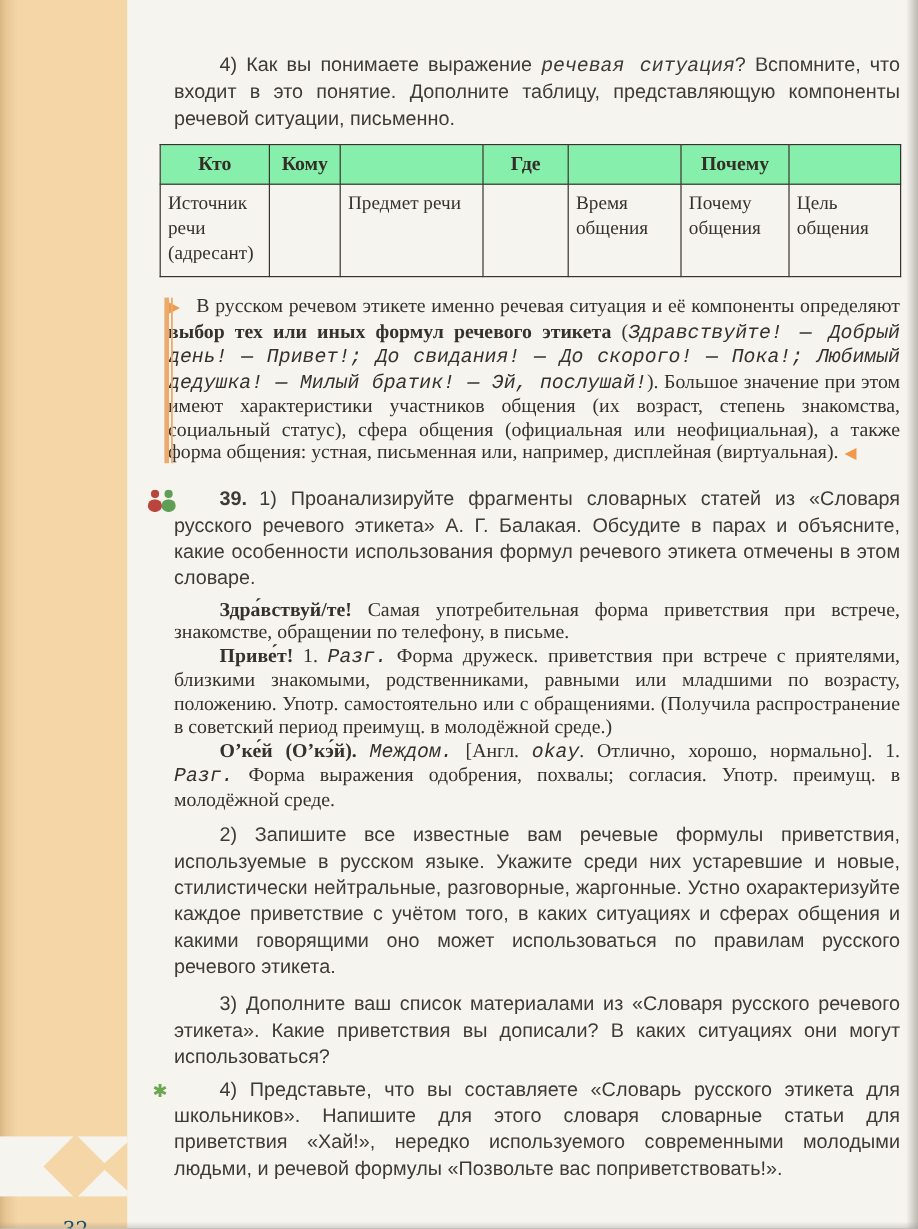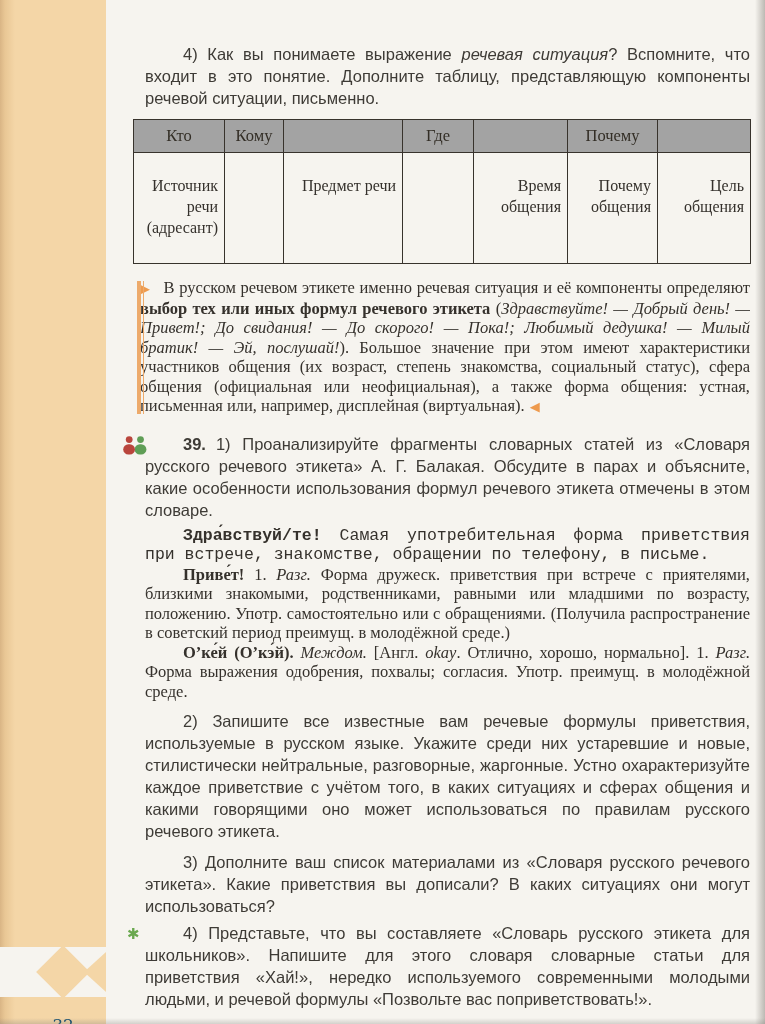--- a/index.html
+++ b/index.html
@@ -28,42 +28,42 @@
   .edge-bottom{position:absolute;left:0;bottom:0;width:100%;height:6px;
     background:linear-gradient(to bottom,rgba(130,126,119,0),rgba(130,126,119,0.3));}
 
   .content{position:absolute;left:133px;top:0;width:617px;padding-top:40px;}
   p{margin:0;}
   .ex{font-size:16.5px;line-height:22px;text-align:justify;margin-left:12px;text-indent:38px;}
   .serif{font-family:"Liberation Serif",serif;font-size:16.5px;line-height:19.5px;
          text-align:justify;margin-left:12px;text-indent:38px;color:#35312c;}
   .seg-n{}
   .seg-b{font-weight:bold;}
-  .seg-i{font-style:italic;}
+  .seg-i{font-style:italic;font-family:Liberation Mono, monospace;}
   .seg-num{font-weight:bold;margin-right:10px;}
   .seg-m,.seg-me{color:#ee9a4d;font-size:13px;font-family:"DejaVu Sans",sans-serif;}
   .seg-m{margin-right:13px;}
   .seg-me{margin-left:5px;}
 
   .p4{margin-top:3px;}
   table.sit{border-collapse:collapse;table-layout:fixed;width:617px;margin-top:10px;
             font-family:"Liberation Serif",serif;}
   .sit th,.sit td{border:1.5px solid #38332c;}
-  .sit th{background:#a3a3a3;font-size:16.5px;font-weight:normal;text-align:center;height:30px;color:#332e26;}
-  .sit td{font-size:16px;line-height:21px;vertical-align:top;text-align:right;padding:22px 6px;height:66px;color:#35312c;}
+  .sit th{background:#86efac;font-size:16.5px;font-weight:bold;text-align:center;height:30px;color:#332e26;}
+  .sit td{font-size:16px;line-height:21px;vertical-align:top;text-align:left;padding:5px 6px;height:66px;color:#35312c;}
 
   .theory{position:relative;margin:14px 0 0 4px;padding-left:3px;}
   .theory-bar{position:absolute;left:0;top:3px;bottom:3px;width:7px;
     background:linear-gradient(to right,#edaa6b 0,#edaa6b 3.5px,rgba(0,0,0,0) 3.5px,rgba(0,0,0,0) 5.5px,#edaa6b 5.5px,#edaa6b 7px);}
   .theory-text{font-family:"Liberation Serif",serif;font-size:16.5px;line-height:19.5px;
                text-align:justify;color:#35312c;}
 
   .ex39{margin-top:16px;position:relative;}
   .pair-icon{position:absolute;left:-23px;top:3px;width:26px;height:19px;text-indent:0;}
-  .entry-z{margin-top:5px;font-family:Liberation Mono, monospace;}
+  .entry-z{margin-top:5px;}
   .q2{margin-top:9px;}
   .q3b{margin-top:9px;}
   .q4b{margin-top:5px;position:relative;}
   .asterisk{position:absolute;left:-18px;top:1px;font-size:15px;color:#6aa84f;
             font-family:"DejaVu Sans",sans-serif;text-indent:0;}
 </style>
 </head>
 <body>
 
 <div class="page">

